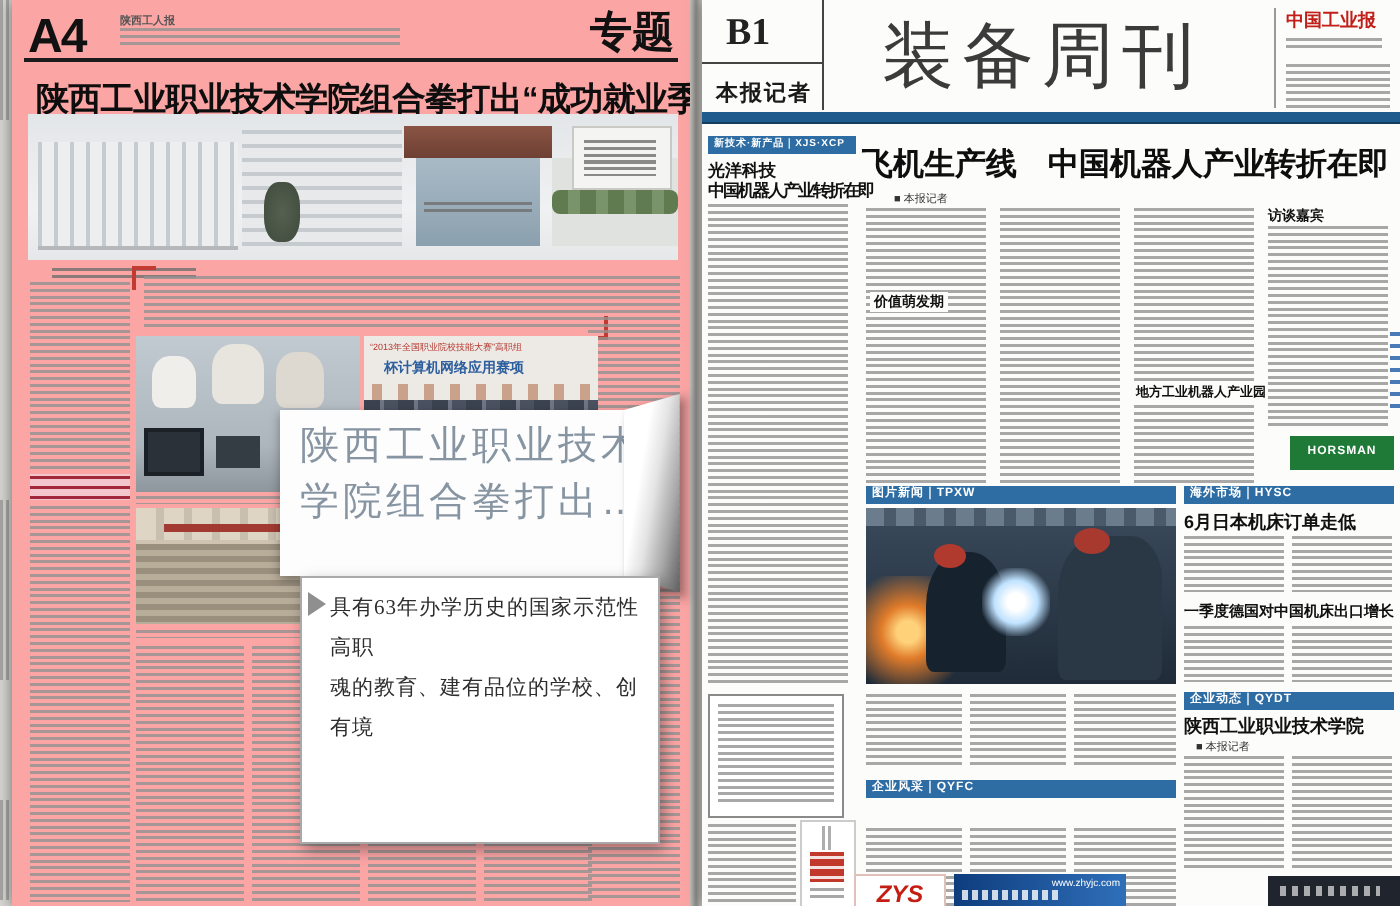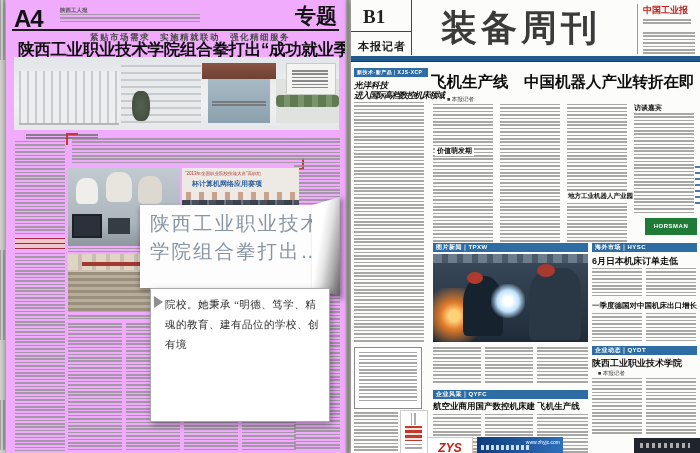--- a/index.html
+++ b/index.html
@@ -1,19 +1,19 @@
 <!DOCTYPE html>
 <html><head>
 <meta charset="utf-8">
 <style>
   html,body{margin:0;padding:0;background:#d7d5d1;}
   #app{position:relative;width:700px;height:453px;overflow:hidden;
        font-family:"Liberation Sans",sans-serif;background:#d7d5d1;}
   .abs{position:absolute;}
-  .page{background:#f0abfc;box-shadow:0 0 7px rgba(0,0,0,.5);}
+  .page{background:#fca5a5;box-shadow:0 0 7px rgba(0,0,0,.5);}
   
   .micro{background-image:repeating-linear-gradient(to bottom,#929292 0,#929292 1.5px,transparent 1.5px,transparent 3.4px);opacity:.8;}
   .micro.dk{background-image:repeating-linear-gradient(to bottom,#6f6f6f 0,#6f6f6f 1.6px,transparent 1.6px,transparent 3.4px);}
   .microv{background-image:repeating-linear-gradient(to right,#9a9a9a 0,#9a9a9a 1.4px,transparent 1.4px,transparent 3.2px);opacity:.8;}
   .bar{background:#2e6da4;color:#fff;font-size:6px;line-height:9px;height:9px;
        font-weight:bold;padding:0 3px;letter-spacing:.5px;white-space:nowrap;overflow:hidden;}
   .hl{font-weight:900;color:#0e0e0e;white-space:nowrap;}
   .serif{font-family:"Liberation Serif",serif;}
 </style>
 </head>
@@ -26,21 +26,20 @@
   <div class="abs microv" style="left:0;top:400px;width:5px;height:50px;"></div>
 
   <div class="abs page" style="left:6px;top:0;width:339px;height:453px;">
 
     <div class="abs" style="left:8px;top:5px;font-size:24px;font-weight:900;letter-spacing:-1px;color:#111;">A4</div>
     <div class="abs" style="left:54px;top:7px;font-size:5.5px;font-weight:bold;color:#555;">陕西工人报</div>
     <div class="abs micro" style="left:54px;top:14px;width:140px;height:9px;"></div>
     <div class="abs serif" style="right:8px;top:2px;font-size:21px;font-weight:bold;color:#111;">专题</div>
     <div class="abs" style="left:6px;top:29px;width:327px;height:2px;background:#1b1b1b;"></div>
 
-    <div class="abs" style="left:84px;top:32px;font-size:8.5px;font-weight:bold;color:#4a4a4a;letter-spacing:1.5px;white-space:nowrap;">紧贴市场需求　实施精就联动　强化精细服务</div>
     <div class="abs hl" style="left:12px;top:39px;width:318px;font-size:16.5px;letter-spacing:-.3px;">陕西工业职业技术学院组合拳打出“成功就业季”</div>
 
     <div class="abs" style="left:8px;top:57px;width:325px;height:73px;background:linear-gradient(180deg,#e3e6e9,#f0f1f2 65%,#e6e7e8);overflow:hidden;">
       <div class="abs" style="left:5px;top:14px;width:100px;height:52px;background:#eceef0;border-bottom:2px solid #b5b8ba;background-image:repeating-linear-gradient(to right,rgba(160,168,176,.5) 0,rgba(160,168,176,.5) 2px,transparent 2px,transparent 8px);"></div>
       <div class="abs" style="left:107px;top:8px;width:80px;height:58px;background:#e7e9eb;background-image:repeating-linear-gradient(to bottom,rgba(150,158,166,.4) 0,rgba(150,158,166,.4) 2px,transparent 2px,transparent 7px);"></div>
       <div class="abs" style="left:118px;top:34px;width:18px;height:30px;background:radial-gradient(#55604f,#3e4a3c);border-radius:40%;"></div>
       <div class="abs" style="left:188px;top:6px;width:74px;height:16px;background:linear-gradient(#8a5444,#6e4034);"></div>
       <div class="abs" style="left:194px;top:22px;width:62px;height:44px;background:linear-gradient(#a8bac6,#8ba0ae);"></div>
       <div class="abs micro dk" style="left:198px;top:44px;width:54px;height:5px;"></div>
       <div class="abs" style="left:262px;top:22px;width:63px;height:44px;background:#dfe2df;"></div>
@@ -93,50 +92,50 @@
 
     <div class="abs" style="left:134px;top:205px;width:186px;height:83px;background:#fdfdfd;z-index:6;box-shadow:0 2px 5px rgba(0,0,0,.35);">
       <div class="abs" style="left:10px;top:5px;font-size:19.5px;line-height:27px;color:#8795a3;letter-spacing:2px;white-space:nowrap;">陕西工业职业技术</div>
       <div class="abs" style="left:10px;top:33px;font-size:19.5px;line-height:27px;color:#8795a3;letter-spacing:2px;white-space:nowrap;">学院组合拳打出…</div>
       <div class="abs" style="right:-12px;top:0;width:26px;height:83px;background:linear-gradient(100deg,#ffffff 35%,#e4e4e4 55%,#a8a8a8 78%,#606060 100%);transform:perspective(70px) rotateY(-26deg);transform-origin:left;box-shadow:2px 2px 4px rgba(0,0,0,.4);"></div>
     </div>
 
     <div class="abs" style="left:144px;top:288px;width:178px;height:132px;background:#ffffff;border:1px solid #a9a9a9;z-index:6;box-shadow:2px 3px 7px rgba(0,0,0,.35);">
       <div class="abs" style="left:3px;top:7px;width:0;height:0;border-top:6px solid transparent;border-bottom:6px solid transparent;border-left:9px solid #8f8f8f;"></div>
       <div class="abs serif" style="left:14px;top:6px;width:158px;font-size:10.5px;line-height:20px;color:#2e2e2e;letter-spacing:.5px;">
-        <div>院校。她秉承 “明德、笃学、精</div>
+        <div>具有63年办学历史的国家示范性高职</div>
         <div>魂的教育、建有品位的学校、创有境</div>
 
       </div>
     </div>
   </div>
 
   <div class="abs" style="left:345px;top:0;width:6px;height:453px;background:linear-gradient(to right,#c2c0bc,#8f8d89,#cfcdc9);"></div>
 
   <div class="abs page" style="left:351px;top:0;width:349px;height:453px;background:#fcfcfa;">
 
     <div class="abs serif" style="left:12px;top:6px;font-size:19px;font-weight:bold;color:#222;">B1</div>
     <div class="abs" style="left:0;top:31px;width:60px;height:1px;background:#444;"></div>
     <div class="abs" style="left:60px;top:0;width:1px;height:55px;background:#444;"></div>
     <div class="abs" style="left:7px;top:39px;font-size:11px;font-weight:900;color:#1a1a1a;letter-spacing:1px;">本报记者</div>
 
-    <div class="abs" style="left:80px;top:4px;width:180px;text-align:center;font-size:36px;font-weight:700;color:#3b3b3b;letter-spacing:4px;white-space:nowrap;">装备周刊</div>
+    <div class="abs" style="left:80px;top:4px;width:180px;text-align:center;font-size:36px;font-weight:400;color:#3b3b3b;letter-spacing:4px;white-space:nowrap;">装备周刊</div>
 
     <div class="abs" style="left:286px;top:4px;width:60px;border-left:1px solid #999;padding-left:5px;height:50px;">
       <div style="font-size:9px;font-weight:bold;color:#c01f1a;white-space:nowrap;">中国工业报</div>
       <div class="micro" style="width:48px;height:5px;margin-top:2px;"></div>
       <div class="micro" style="width:52px;height:26px;margin-top:8px;"></div>
     </div>
 
     <div class="abs" style="left:0;top:56px;width:349px;height:5px;background:#1f5b8d;border-bottom:1px solid #143c5e;"></div>
 
     <div class="abs bar" style="left:3px;top:68px;width:68px;font-size:5px;">新技术·新产品｜XJS·XCP</div>
-    <div class="abs" style="left:3px;top:80px;width:72px;font-size:8.5px;font-weight:900;color:#111;line-height:10px;font-style:italic;">
+    <div class="abs" style="left:3px;top:80px;width:72px;font-size:8.5px;font-weight:900;color:#111;line-height:10px;">
       <div>光洋科技</div>
-      <div style="white-space:nowrap;letter-spacing:-1px;">进入国际高档数控机床领域</div>
+      <div style="white-space:nowrap;letter-spacing:-1px;">中国机器人产业转折在即</div>
     </div>
     <div class="abs micro" style="left:3px;top:102px;width:70px;height:241px;"></div>
     <div class="abs" style="left:3px;top:347px;width:66px;height:60px;border:1px solid #8a8a8a;background:#fff;">
       <div class="micro" style="margin:4px;height:50px;"></div>
     </div>
     <div class="abs micro" style="left:3px;top:412px;width:44px;height:41px;"></div>
 
     <div class="abs hl" style="left:80px;top:72px;font-size:15.5px;">飞机生产线　中国机器人产业转折在即</div>
     <div class="abs" style="left:96px;top:96px;font-size:5.5px;color:#333;">■ 本报记者</div>
 
@@ -158,21 +157,20 @@
       <div class="abs" style="left:34px;top:18px;width:16px;height:12px;background:#b03a2e;border-radius:50%;"></div>
       <div class="abs" style="left:58px;top:30px;width:34px;height:34px;background:radial-gradient(circle,#ffffff 0 18%,#bfe2ff 45%,rgba(160,210,255,0) 75%);"></div>
       <div class="abs" style="left:96px;top:14px;width:52px;height:72px;background:#2a3846;border-radius:40% 30% 8% 8%;"></div>
       <div class="abs" style="left:104px;top:10px;width:18px;height:13px;background:#a8392f;border-radius:50%;"></div>
     </div>
     <div class="abs micro" style="left:82px;top:347px;width:48px;height:37px;"></div>
     <div class="abs micro" style="left:134px;top:347px;width:48px;height:37px;"></div>
     <div class="abs micro" style="left:186px;top:347px;width:51px;height:37px;"></div>
 
     <div class="abs bar" style="left:82px;top:390px;width:149px;">企业风采｜QYFC</div>
-    <div class="abs" style="left:82px;top:401px;width:155px;font-size:8.5px;font-weight:900;color:#111;white-space:nowrap;">航空业商用国产数控机床建 飞机生产线</div>
     <div class="abs micro" style="left:82px;top:414px;width:48px;height:39px;"></div>
     <div class="abs micro" style="left:134px;top:414px;width:48px;height:39px;"></div>
     <div class="abs micro" style="left:186px;top:414px;width:51px;height:39px;"></div>
 
     <div class="abs bar" style="left:241px;top:243px;width:99px;">海外市场｜HYSC</div>
     <div class="abs" style="left:241px;top:255px;font-size:9px;font-weight:900;color:#111;white-space:nowrap;">6月日本机床订单走低</div>
     <div class="abs micro" style="left:241px;top:268px;width:50px;height:28px;"></div>
     <div class="abs micro" style="left:295px;top:268px;width:50px;height:28px;"></div>
     <div class="abs" style="left:241px;top:301px;font-size:7.5px;font-weight:900;color:#111;white-space:nowrap;">一季度德国对中国机床出口增长</div>
     <div class="abs micro" style="left:241px;top:313px;width:50px;height:28px;"></div>

